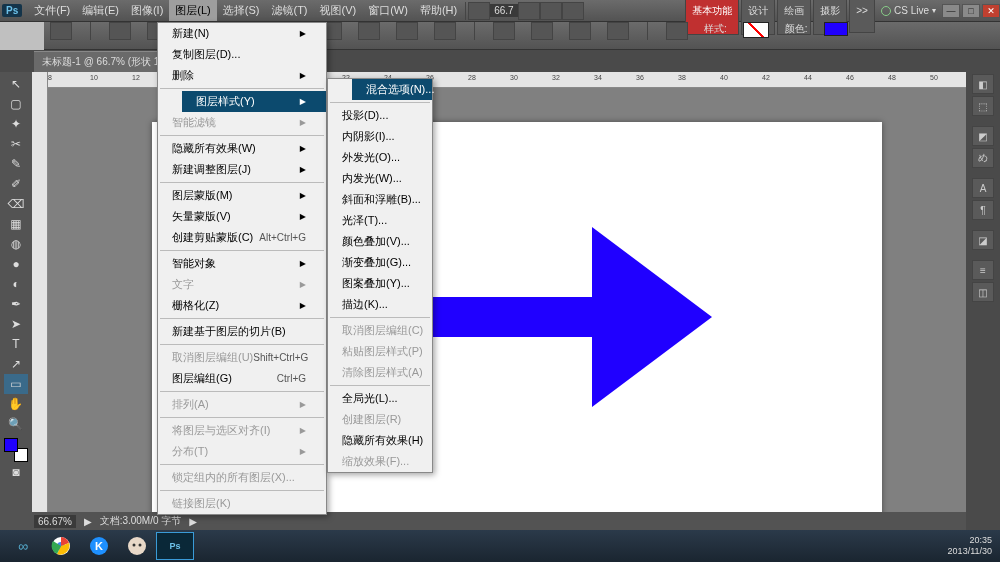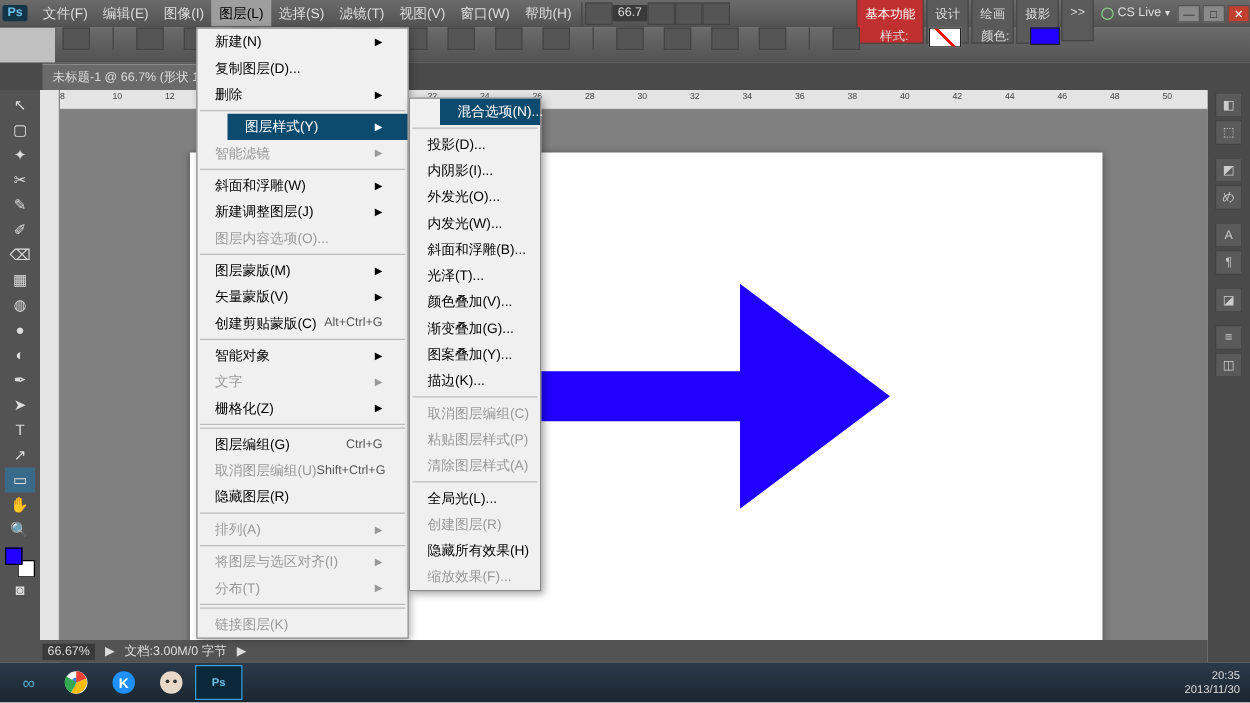--- a/index.html
+++ b/index.html
@@ -228,29 +228,26 @@
     <div class="dd-item highlight">
       <span>图层样式(Y)</span>
       <span class="dd-arrow">▶</span>
     </div>
     <div class="dd-item disabled">
       <span>智能滤镜</span>
       <span class="dd-arrow">▶</span>
     </div>
     <div class="dd-sep"></div>
     <div class="dd-item">
-      <span>斜面和浮雕(W)</span>
+      <span>隐藏所有效果(W)</span>
       <span class="dd-arrow">▶</span>
     </div>
     <div class="dd-item">
       <span>新建调整图层(J)</span>
       <span class="dd-arrow">▶</span>
-    </div>
-    <div class="dd-item disabled">
-      <span>图层内容选项(O)...</span>
     </div>
     <div class="dd-sep"></div>
     <div class="dd-item">
       <span>图层蒙版(M)</span>
       <span class="dd-arrow">▶</span>
     </div>
     <div class="dd-item">
       <span>矢量蒙版(V)</span>
       <span class="dd-arrow">▶</span>
     </div>
@@ -265,47 +262,50 @@
     </div>
     <div class="dd-item disabled">
       <span>文字</span>
       <span class="dd-arrow">▶</span>
     </div>
     <div class="dd-item">
       <span>栅格化(Z)</span>
       <span class="dd-arrow">▶</span>
     </div>
     <div class="dd-sep"></div>
-    <div class="dd-sep"></div>
+    <div class="dd-item">
+      <span>新建基于图层的切片(B)</span>
+    </div>
+    <div class="dd-sep"></div>
+    <div class="dd-item disabled">
+      <span>取消图层编组(U)</span>
+      <span class="dd-shortcut">Shift+Ctrl+G</span>
+    </div>
     <div class="dd-item">
       <span>图层编组(G)</span>
       <span class="dd-shortcut">Ctrl+G</span>
     </div>
-    <div class="dd-item disabled">
-      <span>取消图层编组(U)</span>
-      <span class="dd-shortcut">Shift+Ctrl+G</span>
-    </div>
-    <div class="dd-item">
-      <span>隐藏图层(R)</span>
-    </div>
     <div class="dd-sep"></div>
     <div class="dd-item disabled">
       <span>排列(A)</span>
       <span class="dd-arrow">▶</span>
     </div>
     <div class="dd-sep"></div>
     <div class="dd-item disabled">
       <span>将图层与选区对齐(I)</span>
       <span class="dd-arrow">▶</span>
     </div>
     <div class="dd-item disabled">
       <span>分布(T)</span>
       <span class="dd-arrow">▶</span>
     </div>
     <div class="dd-sep"></div>
+    <div class="dd-item disabled">
+      <span>锁定组内的所有图层(X)...</span>
+    </div>
     <div class="dd-sep"></div>
     <div class="dd-item disabled">
       <span>链接图层(K)</span>
     </div>
   </div>
 
 <div class="dropdown dd-sub" id="dd-sub">
     <div class="dd-item highlight">
       <span>混合选项(N)...</span>
     </div>

